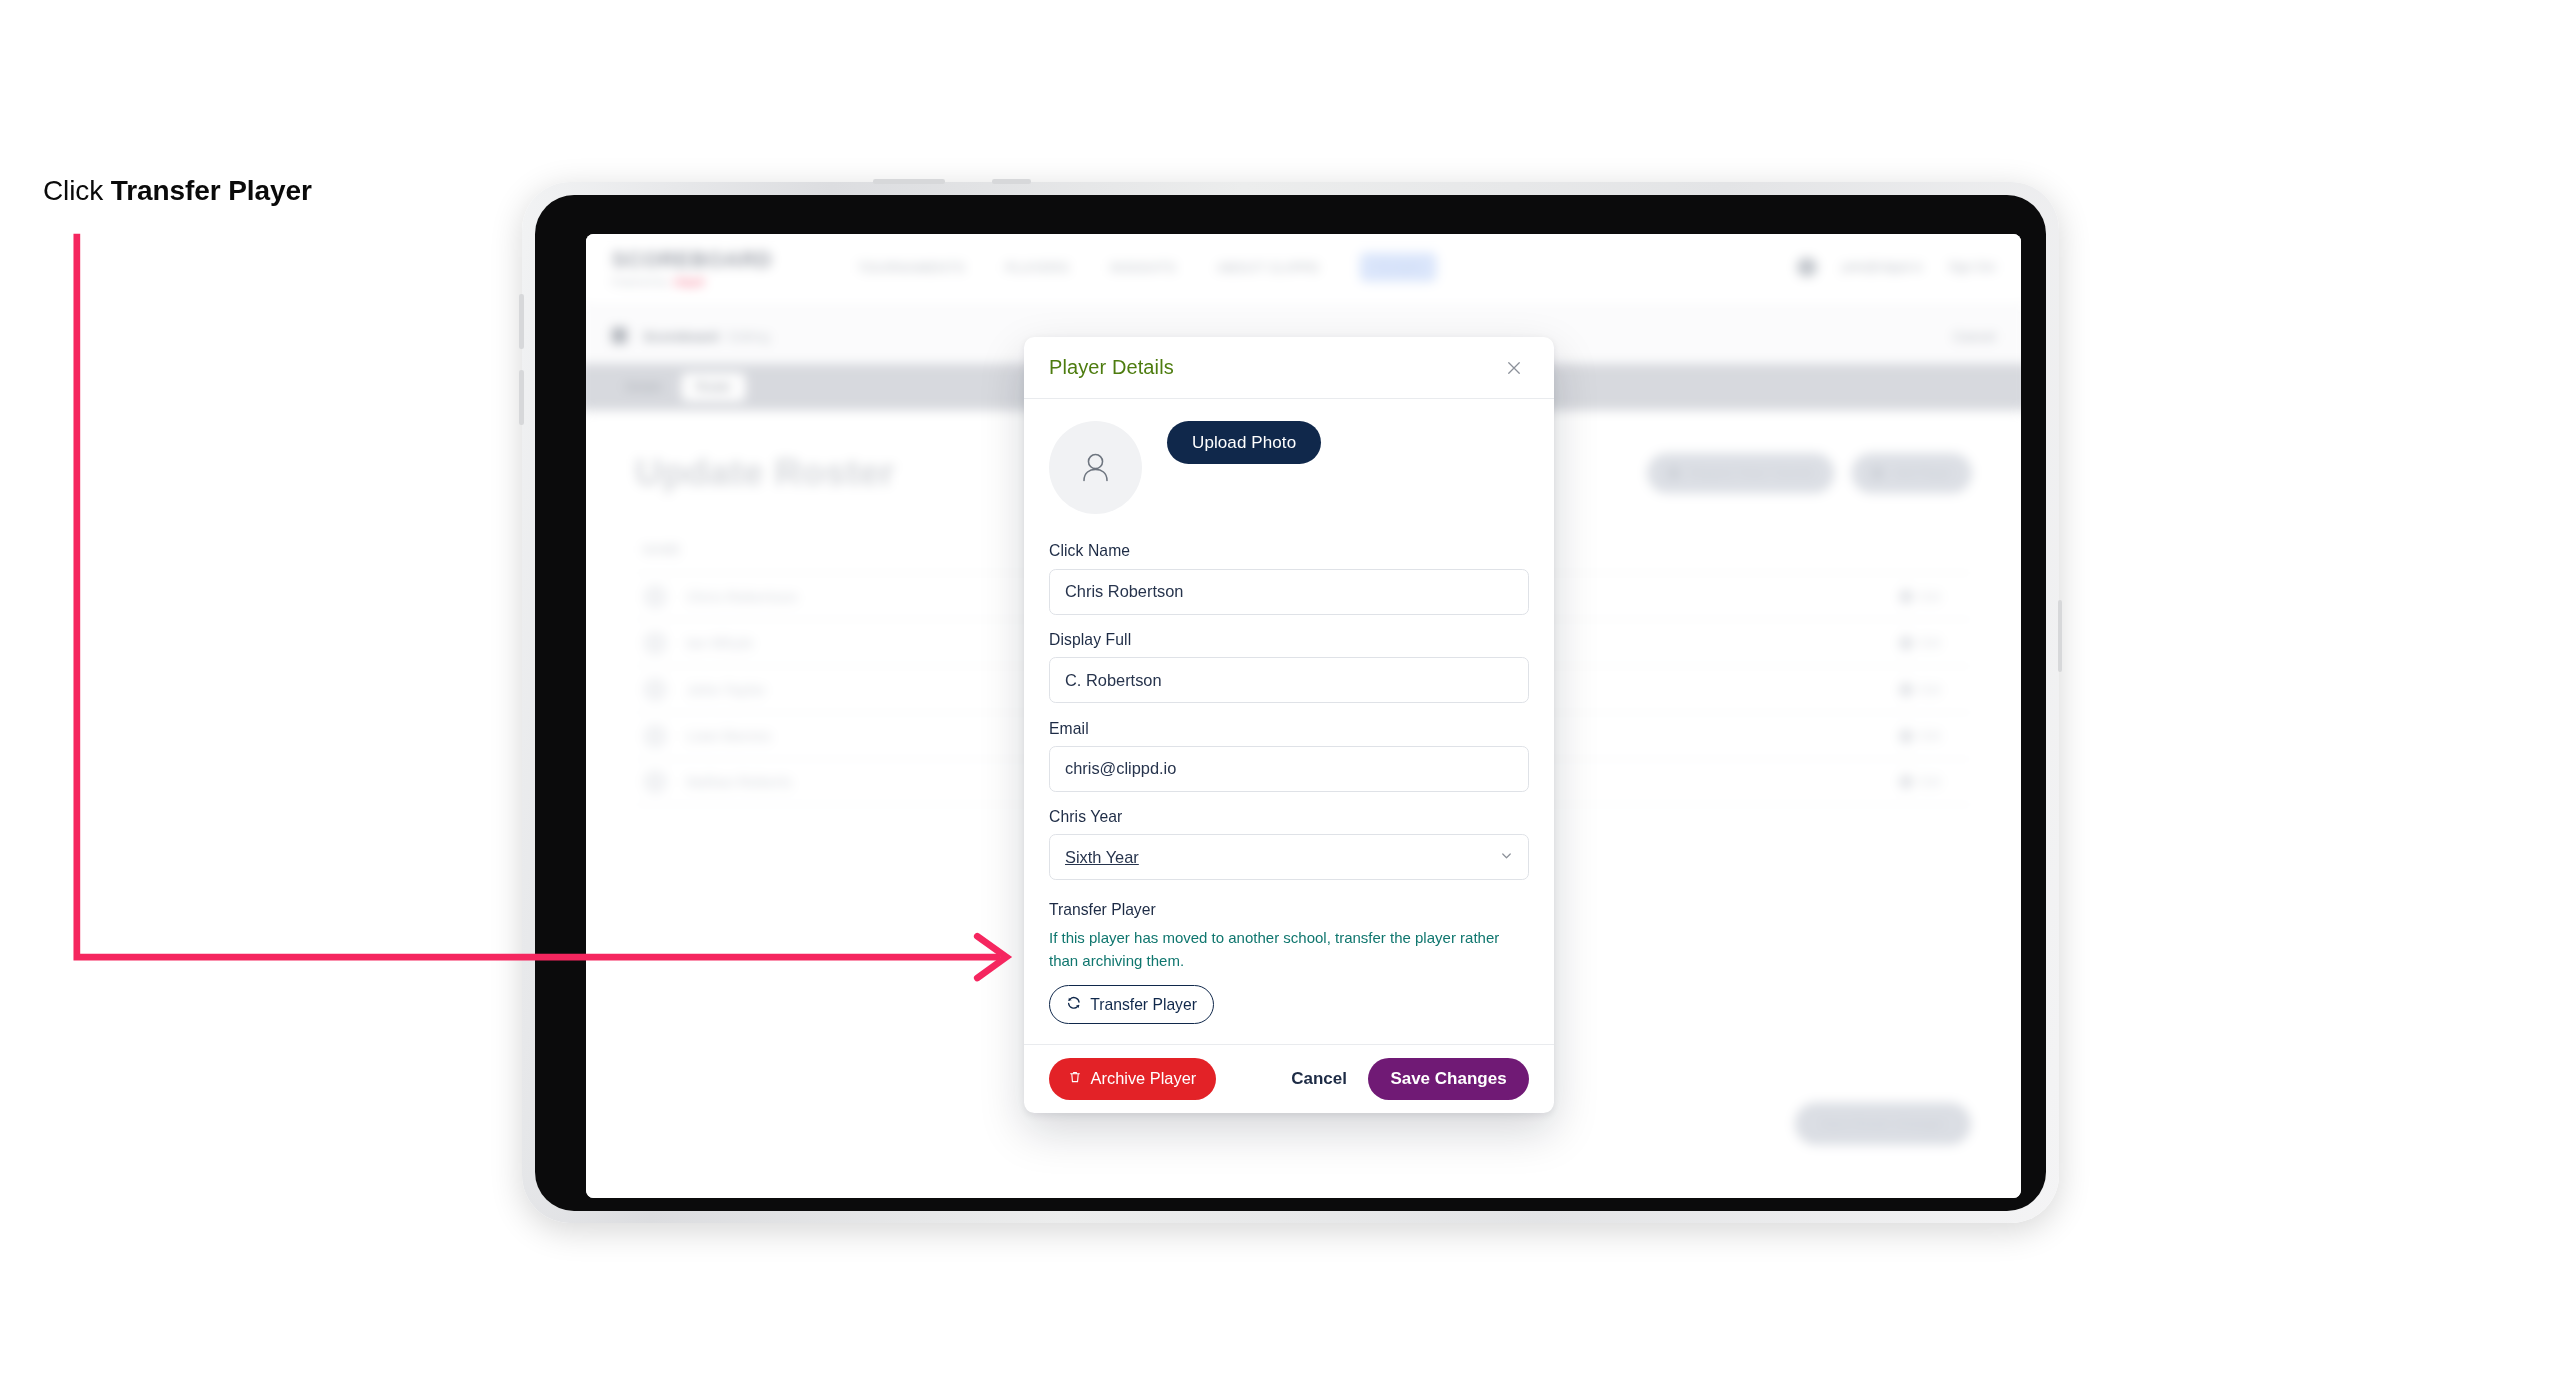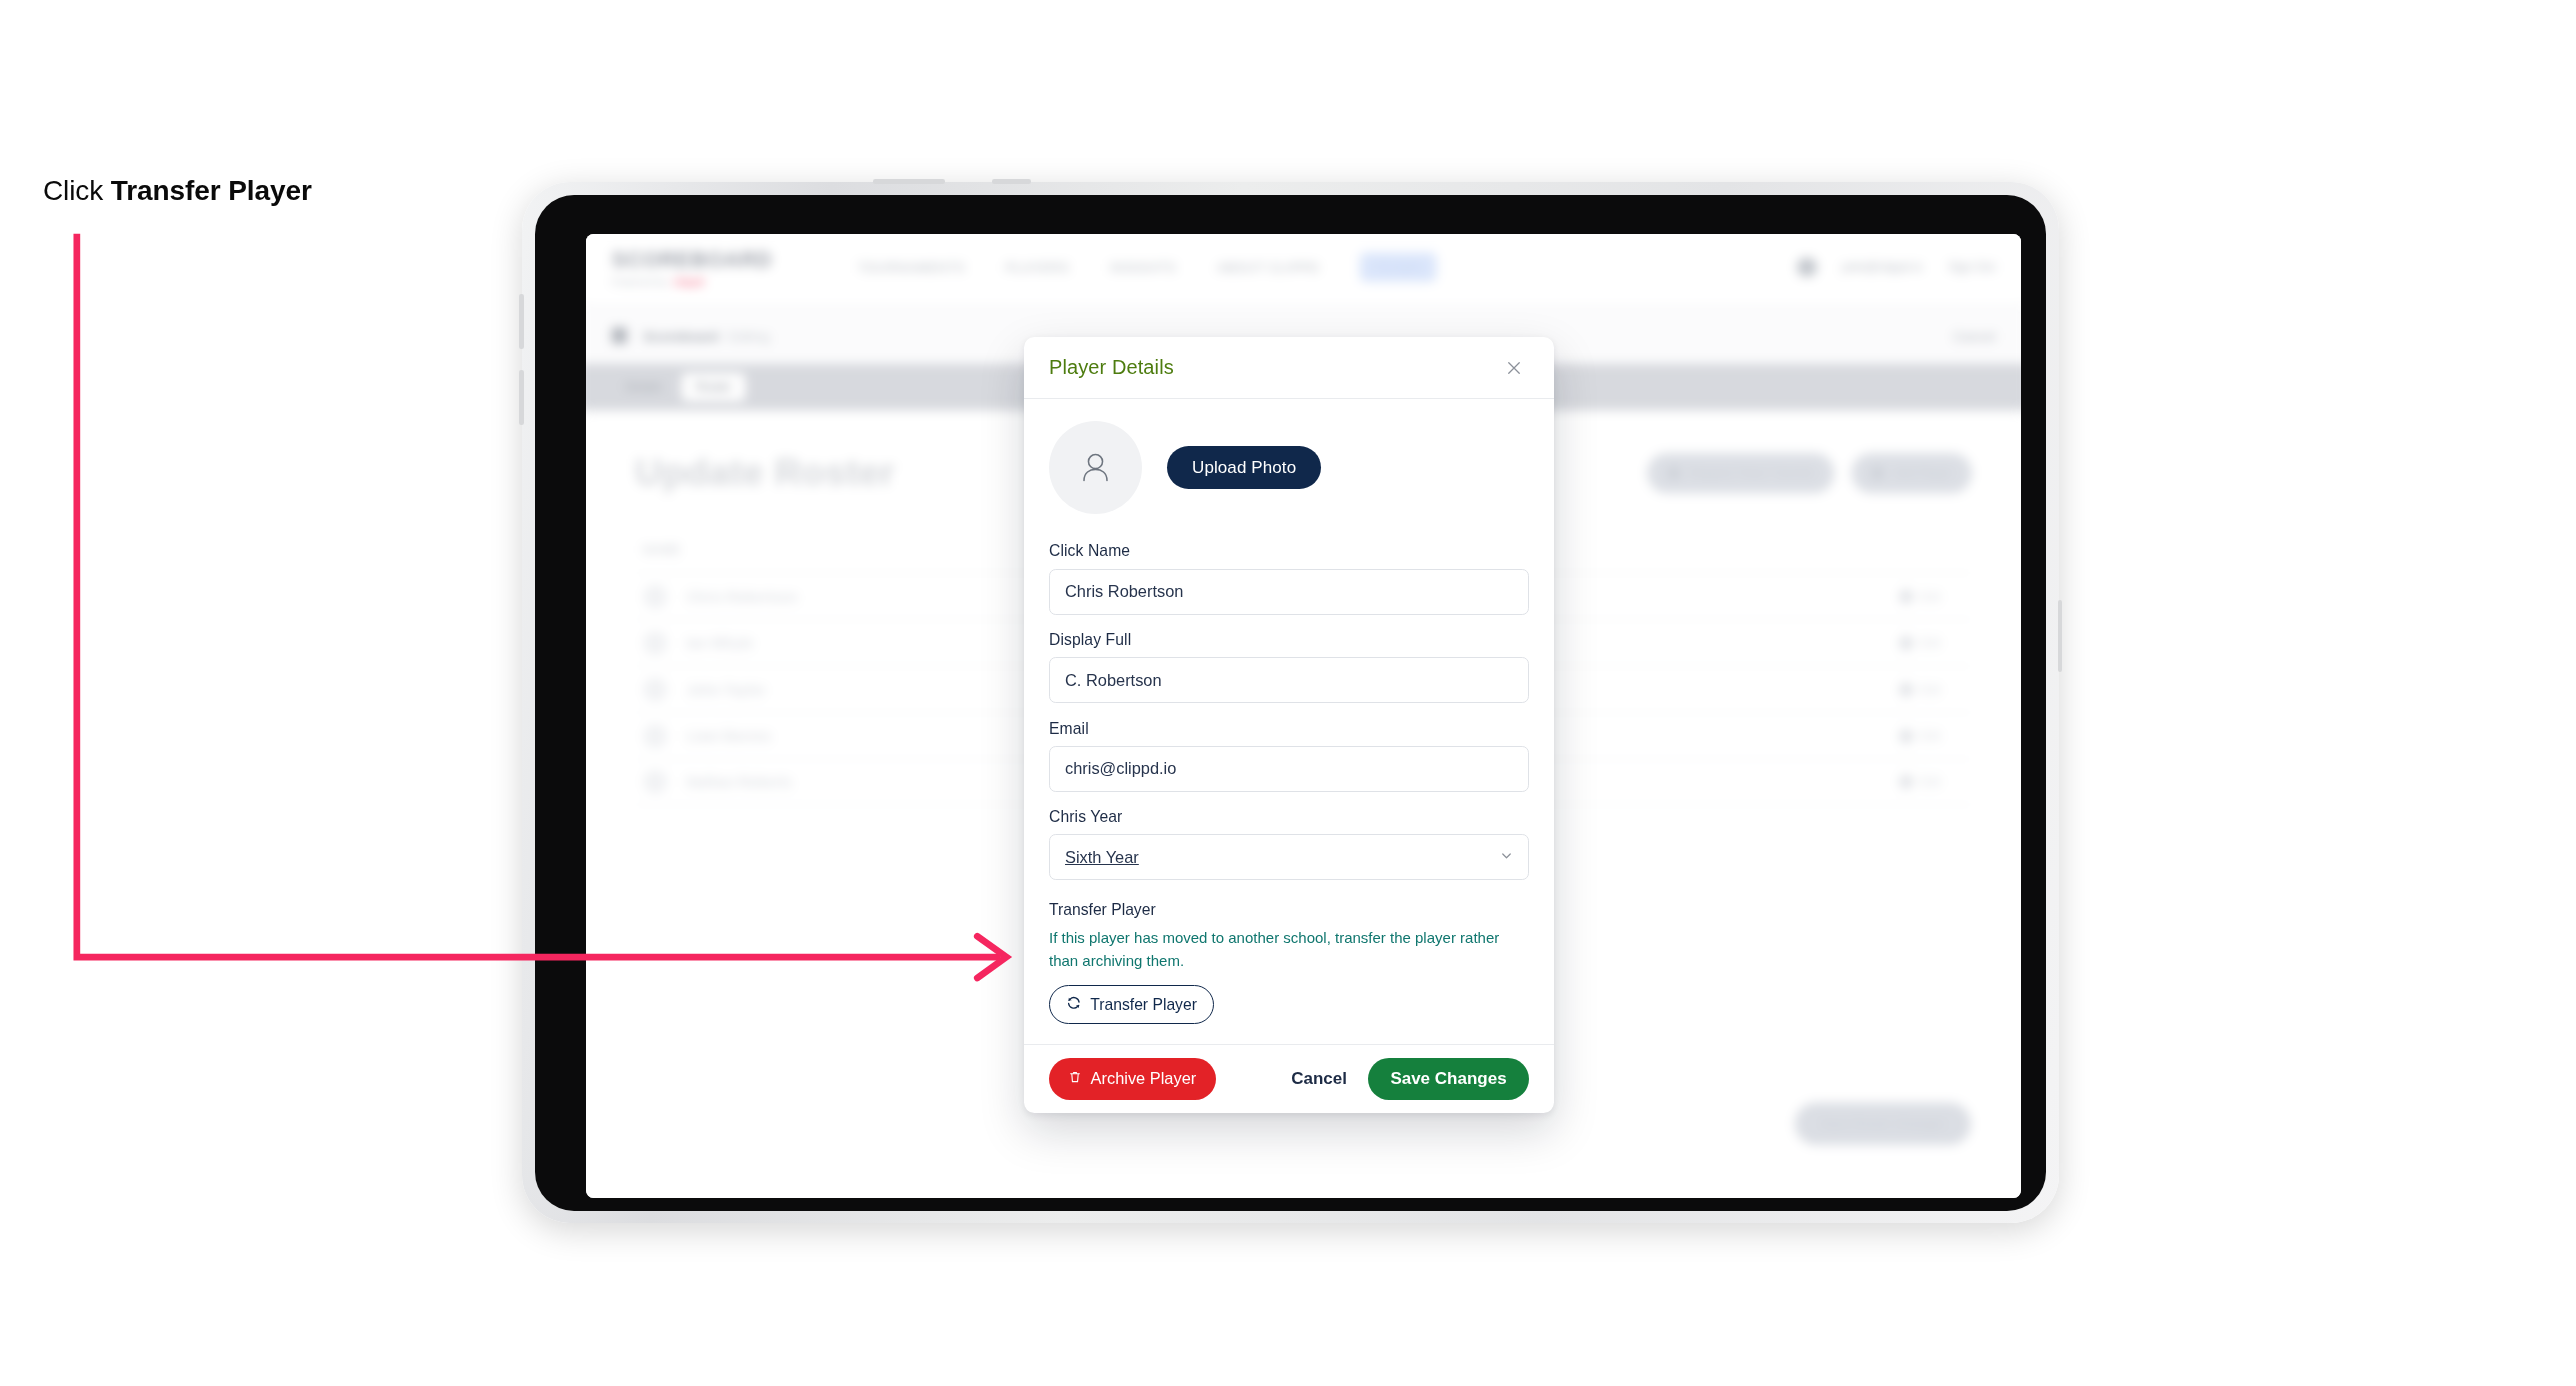--- a/index.html
+++ b/index.html
@@ -192,21 +192,21 @@
     display: flex; align-items: center; padding: 0 25px;
   }
   #modal-title { font-size: 20px; color: #4d7c0f; letter-spacing: 0.1px; }
   #modal-close {
     margin-left: auto; width: 31px; height: 31px;
     display: flex; align-items: center; justify-content: center;
     cursor: pointer;
   }
   #modal-body { padding: 22.4px 25px 19.4px 25px; }
 
-  #photo-row { display: flex; align-items: center; gap: 25px; margin-bottom: 28px; }
+  #photo-row { display: flex; align-items: flex-start; gap: 25px; margin-bottom: 28px; }
   #avatar {
     width: 93px; height: 93px; border-radius: 50%;
     background: #f1f2f4; display: flex; align-items: center; justify-content: center;
   }
   #upload-btn {
     background: #10284b; color: #ffffff; border: none;
     border-radius: 745px; height: 43px; padding: 0 25px;
     font-size: 17px; font-family: "Liberation Sans", sans-serif;
     cursor: pointer; letter-spacing: 0.1px;
   }
@@ -256,21 +256,21 @@
     display: inline-flex; align-items: center; gap: 8.2px;
     font-size: 16.4px; font-family: "Liberation Sans", sans-serif; cursor: pointer;
   }
   #foot-right { margin-left: auto; display: flex; align-items: center; gap: 21px; }
   #cancel-btn {
     background: none; border: none; color: #1d2b45;
     font-size: 17px; font-weight: bold; cursor: pointer;
     font-family: "Liberation Sans", sans-serif;
   }
   #save-btn {
-    background: #15803d; color: #ffffff; border: none;
+    background: #701a75; color: #ffffff; border: none;
     border-radius: 745px; height: 42px; padding: 0 22.4px;
     font-size: 17px; font-weight: bold; cursor: pointer;
     font-family: "Liberation Sans", sans-serif;
   }
 </style>
 </head>
 <body>
 
 <div id="stage">
 

